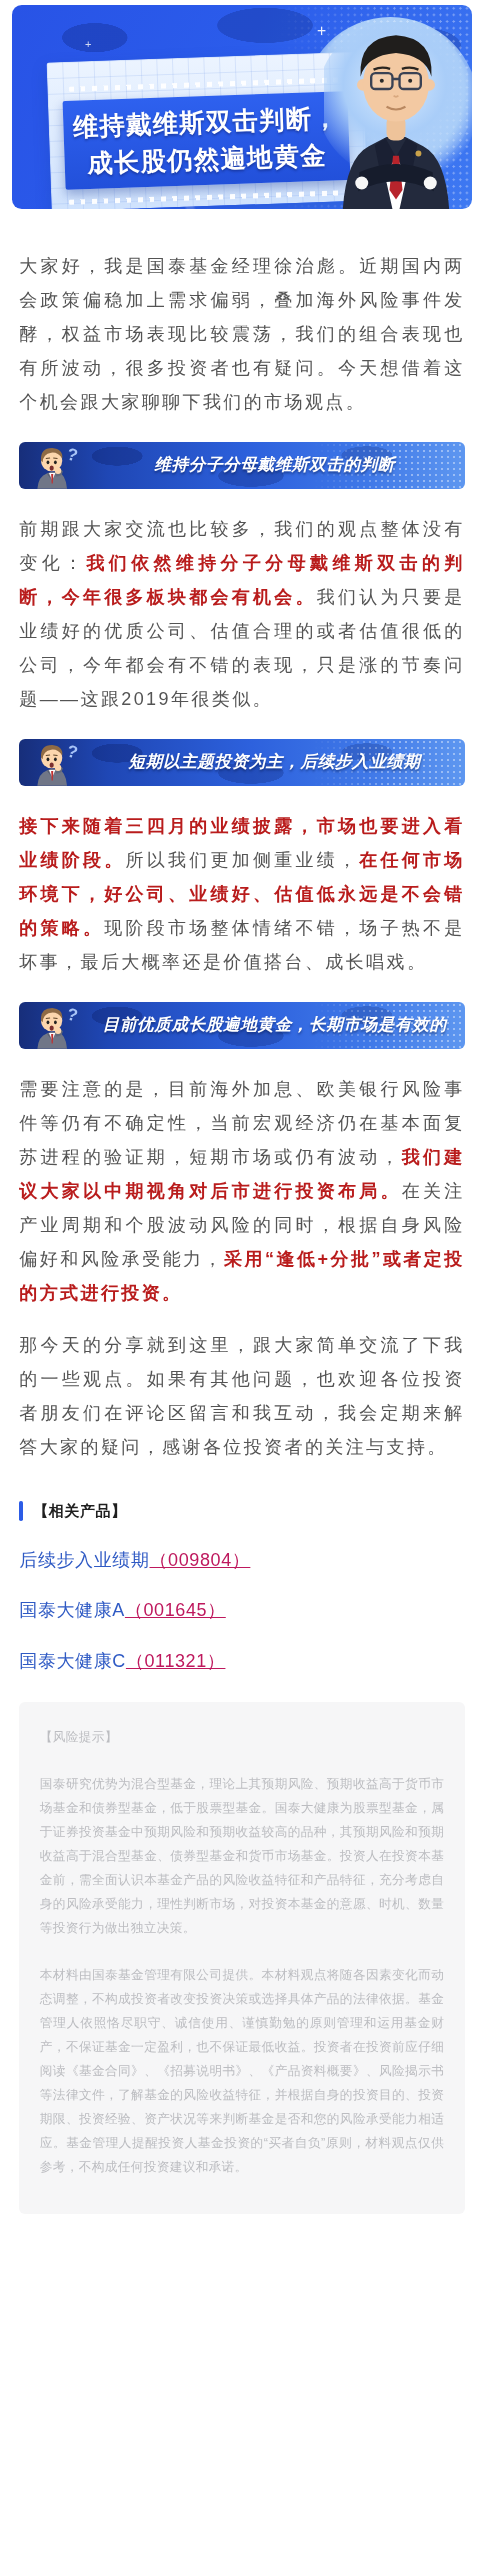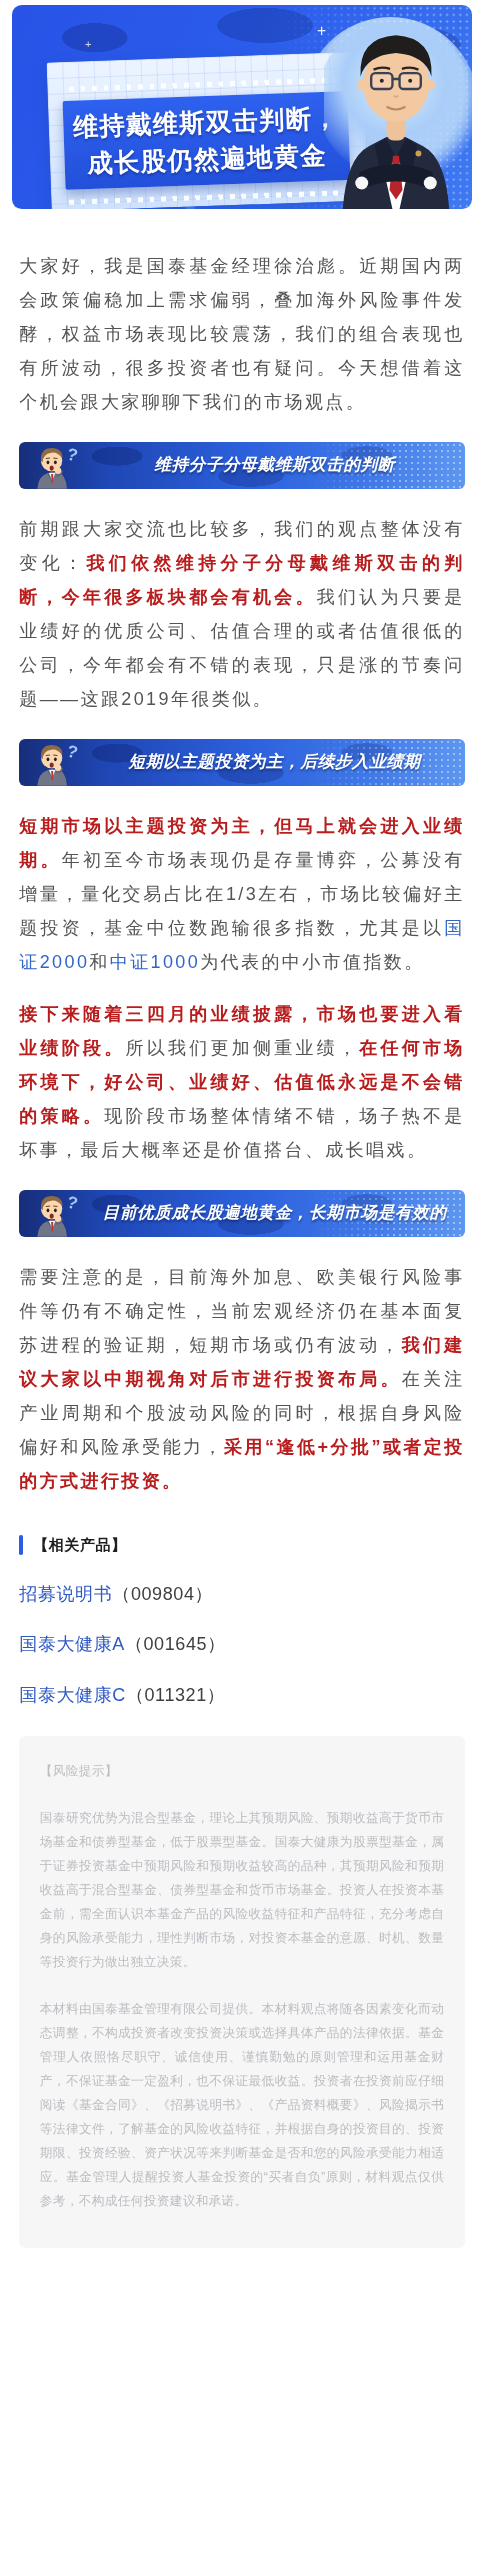--- a/index.html
+++ b/index.html
@@ -65,21 +65,21 @@
     color:#fff;font-size:16.6px;font-weight:800;font-style:italic;letter-spacing:0.6px;
     text-shadow:0 1.8px 2.4px rgba(8,25,80,.55);}
 
   
   .related{margin:37px 19.3px 0;}
   .rel-head{display:flex;align-items:center;}
   .rel-bar{width:4.2px;height:20.5px;border-radius:1.8px;background:#2c5ce6;margin-right:9.7px;}
   .rel-title{font-size:15px;font-weight:700;color:#1f1f1f;letter-spacing:0.6px;}
   .prod{margin-top:26.6px;font-size:18px;letter-spacing:0.6px;}
   .pname{color:#2f5ac4;cursor:pointer;}
-  .pcode{color:#404040;}
+  .pcode{color:#be185d;text-decoration:underline;}
 
   
   .disclaimer{margin:29px 19.3px 8.5px;background:#f6f6f7;border-radius:6px;padding:18px 20.5px 35px;
     color:#bcbdc1;font-size:12.7px;line-height:24px;letter-spacing:0.3px;text-align:justify;}
   .disclaimer p{margin:23px 0 0;}
   .disclaimer p.dtitle{margin:4.8px 0 0;}
 </style>
 </head>
 <body>
 
@@ -172,21 +172,20 @@
       <ellipse cx="32" cy="36" rx="2.6" ry="3.6" fill="#222"></ellipse>
       <ellipse cx="46" cy="36" rx="2.6" ry="3.6" fill="#222"></ellipse>
       <path d="M28,29 L36,28" stroke="#5d4226" stroke-width="2"></path>
       <path d="M42,28 L50,29" stroke="#5d4226" stroke-width="2"></path>
       <ellipse cx="39" cy="47" rx="4" ry="5" fill="#7c2f2f"></ellipse>
       <circle cx="51" cy="52" r="6" fill="#fcd6ad"></circle>
     </svg>
     <span class="sec-label">短期以主题投资为主，后续步入业绩期</span>
     <div class="sec-dots"></div>
   </div>
-      <p><span class="b">短期市场以主题投资为主，但马上就会进入业绩期。</span><span class="n">年初至今市场表现仍是存量博弈，公募没有增量，量化交易占比在1/3左右，市场比较偏好主题投资，基金中位数跑输很多指数，尤其是以</span><span class="a">国证2000</span><span class="n">和</span><span class="a">中证1000</span><span class="n">为代表的中小市值指数。</span></p>
       <p><span class="b">接下来随着三四月的业绩披露，市场也要进入看业绩阶段。</span><span class="n">所以我们更加侧重业绩，</span><span class="b">在任何市场环境下，好公司、业绩好、估值低永远是不会错的策略。</span><span class="n">现阶段市场整体情绪不错，场子热不是坏事，最后大概率还是价值搭台、成长唱戏。</span></p>
       <div class="sec-banner">
     <div class="map"></div>
     <svg class="mascot" viewBox="0 0 100 86" aria-hidden="true" style="font-size:30px">
       <text x="66" y="30" font-size="32" font-weight="bold" fill="#a8c4f8" transform="rotate(14 66 30)">?</text>
       <path d="M12,86 Q14,62 30,57 L38,54 L50,54 Q66,59 68,86 Z" fill="#707687"></path>
       <path d="M30,57 L39,70 L33,58 Z" fill="#555b6b"></path>
       <polygon points="34,56 46,56 40,70" fill="#ffffff"></polygon>
       <polygon points="38,58 42,58 41,76 39,76" fill="#c03030"></polygon>
       <path d="M46,58 Q56,56 55,48 L60,53 Q59,63 47,63 Z" fill="#626878"></path>
@@ -196,29 +195,30 @@
       <ellipse cx="46" cy="36" rx="2.6" ry="3.6" fill="#222"></ellipse>
       <path d="M28,29 L36,28" stroke="#5d4226" stroke-width="2"></path>
       <path d="M42,28 L50,29" stroke="#5d4226" stroke-width="2"></path>
       <ellipse cx="39" cy="47" rx="4" ry="5" fill="#7c2f2f"></ellipse>
       <circle cx="51" cy="52" r="6" fill="#fcd6ad"></circle>
     </svg>
     <span class="sec-label">目前优质成长股遍地黄金，长期市场是有效的</span>
     <div class="sec-dots"></div>
   </div>
       <p><span class="n">需要注意的是，目前海外加息、欧美银行风险事件等仍有不确定性，当前宏观经济仍在基本面复苏进程的验证期，短期市场或仍有波动，</span><span class="b">我们建议大家以中期视角对后市进行投资布局。</span><span class="n">在关注产业周期和个股波动风险的同时，根据自身风险偏好和风险承受能力，</span><span class="b">采用“逢低+分批”或者定投的方式进行投资。</span></p>
+      <p><span class="n">那今天的分享就到这里，跟大家简单交流了下我的一些观点。如果有其他问题，也欢迎各位投资者朋友们在评论区留言和我互动，我会定期来解答大家的疑问，感谢各位投资者的关注与支持。</span></p>
     </div>
 
   <div class="related">
     <div class="rel-head">
       <span class="rel-bar"></span>
       <span class="rel-title">【相关产品】</span>
     </div>
     <div class="prod">
-      <span class="pname">招募说明书</span><span class="pcode">（009804）</span>
+      <span class="pname">后续步入业绩期</span><span class="pcode">（009804）</span>
     </div>
     <div class="prod">
       <span class="pname">国泰大健康A</span><span class="pcode">（001645）</span>
     </div>
     <div class="prod">
       <span class="pname">国泰大健康C</span><span class="pcode">（011321）</span>
     </div>
   </div>
 
   <div class="disclaimer">

